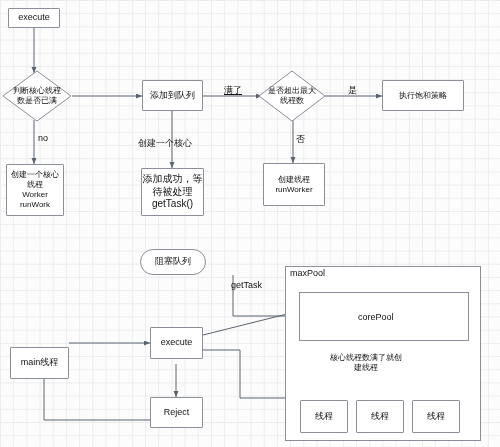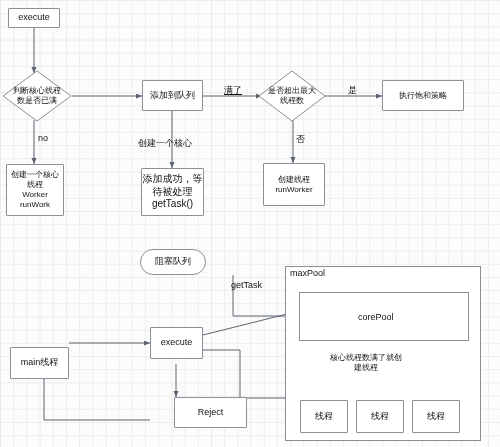--- a/index.html
+++ b/index.html
@@ -167,15 +167,15 @@
 建线程</div>
 
   <div class="node rect" style="left:300px;top:400px;width:48px;height:33px;">线程</div>
   <div class="node rect" style="left:356px;top:400px;width:48px;height:33px;">线程</div>
   <div class="node rect" style="left:412px;top:400px;width:48px;height:33px;">线程</div>
 
   <div class="node rect" style="left:10px;top:327px;width:59px;height:32px;margin-top:20px;">main线程</div>
 
   <div class="node rect" style="left:150px;top:327px;width:53px;height:32px;">execute</div>
 
-  <div class="node rect" style="left:150px;top:397px;width:73px;height:31px;margin-left:24px;">Reject</div>
+  <div class="node rect" style="left:150px;top:397px;width:53px;height:31px;">Reject</div>
 
 </div>
 
 </body></html>

